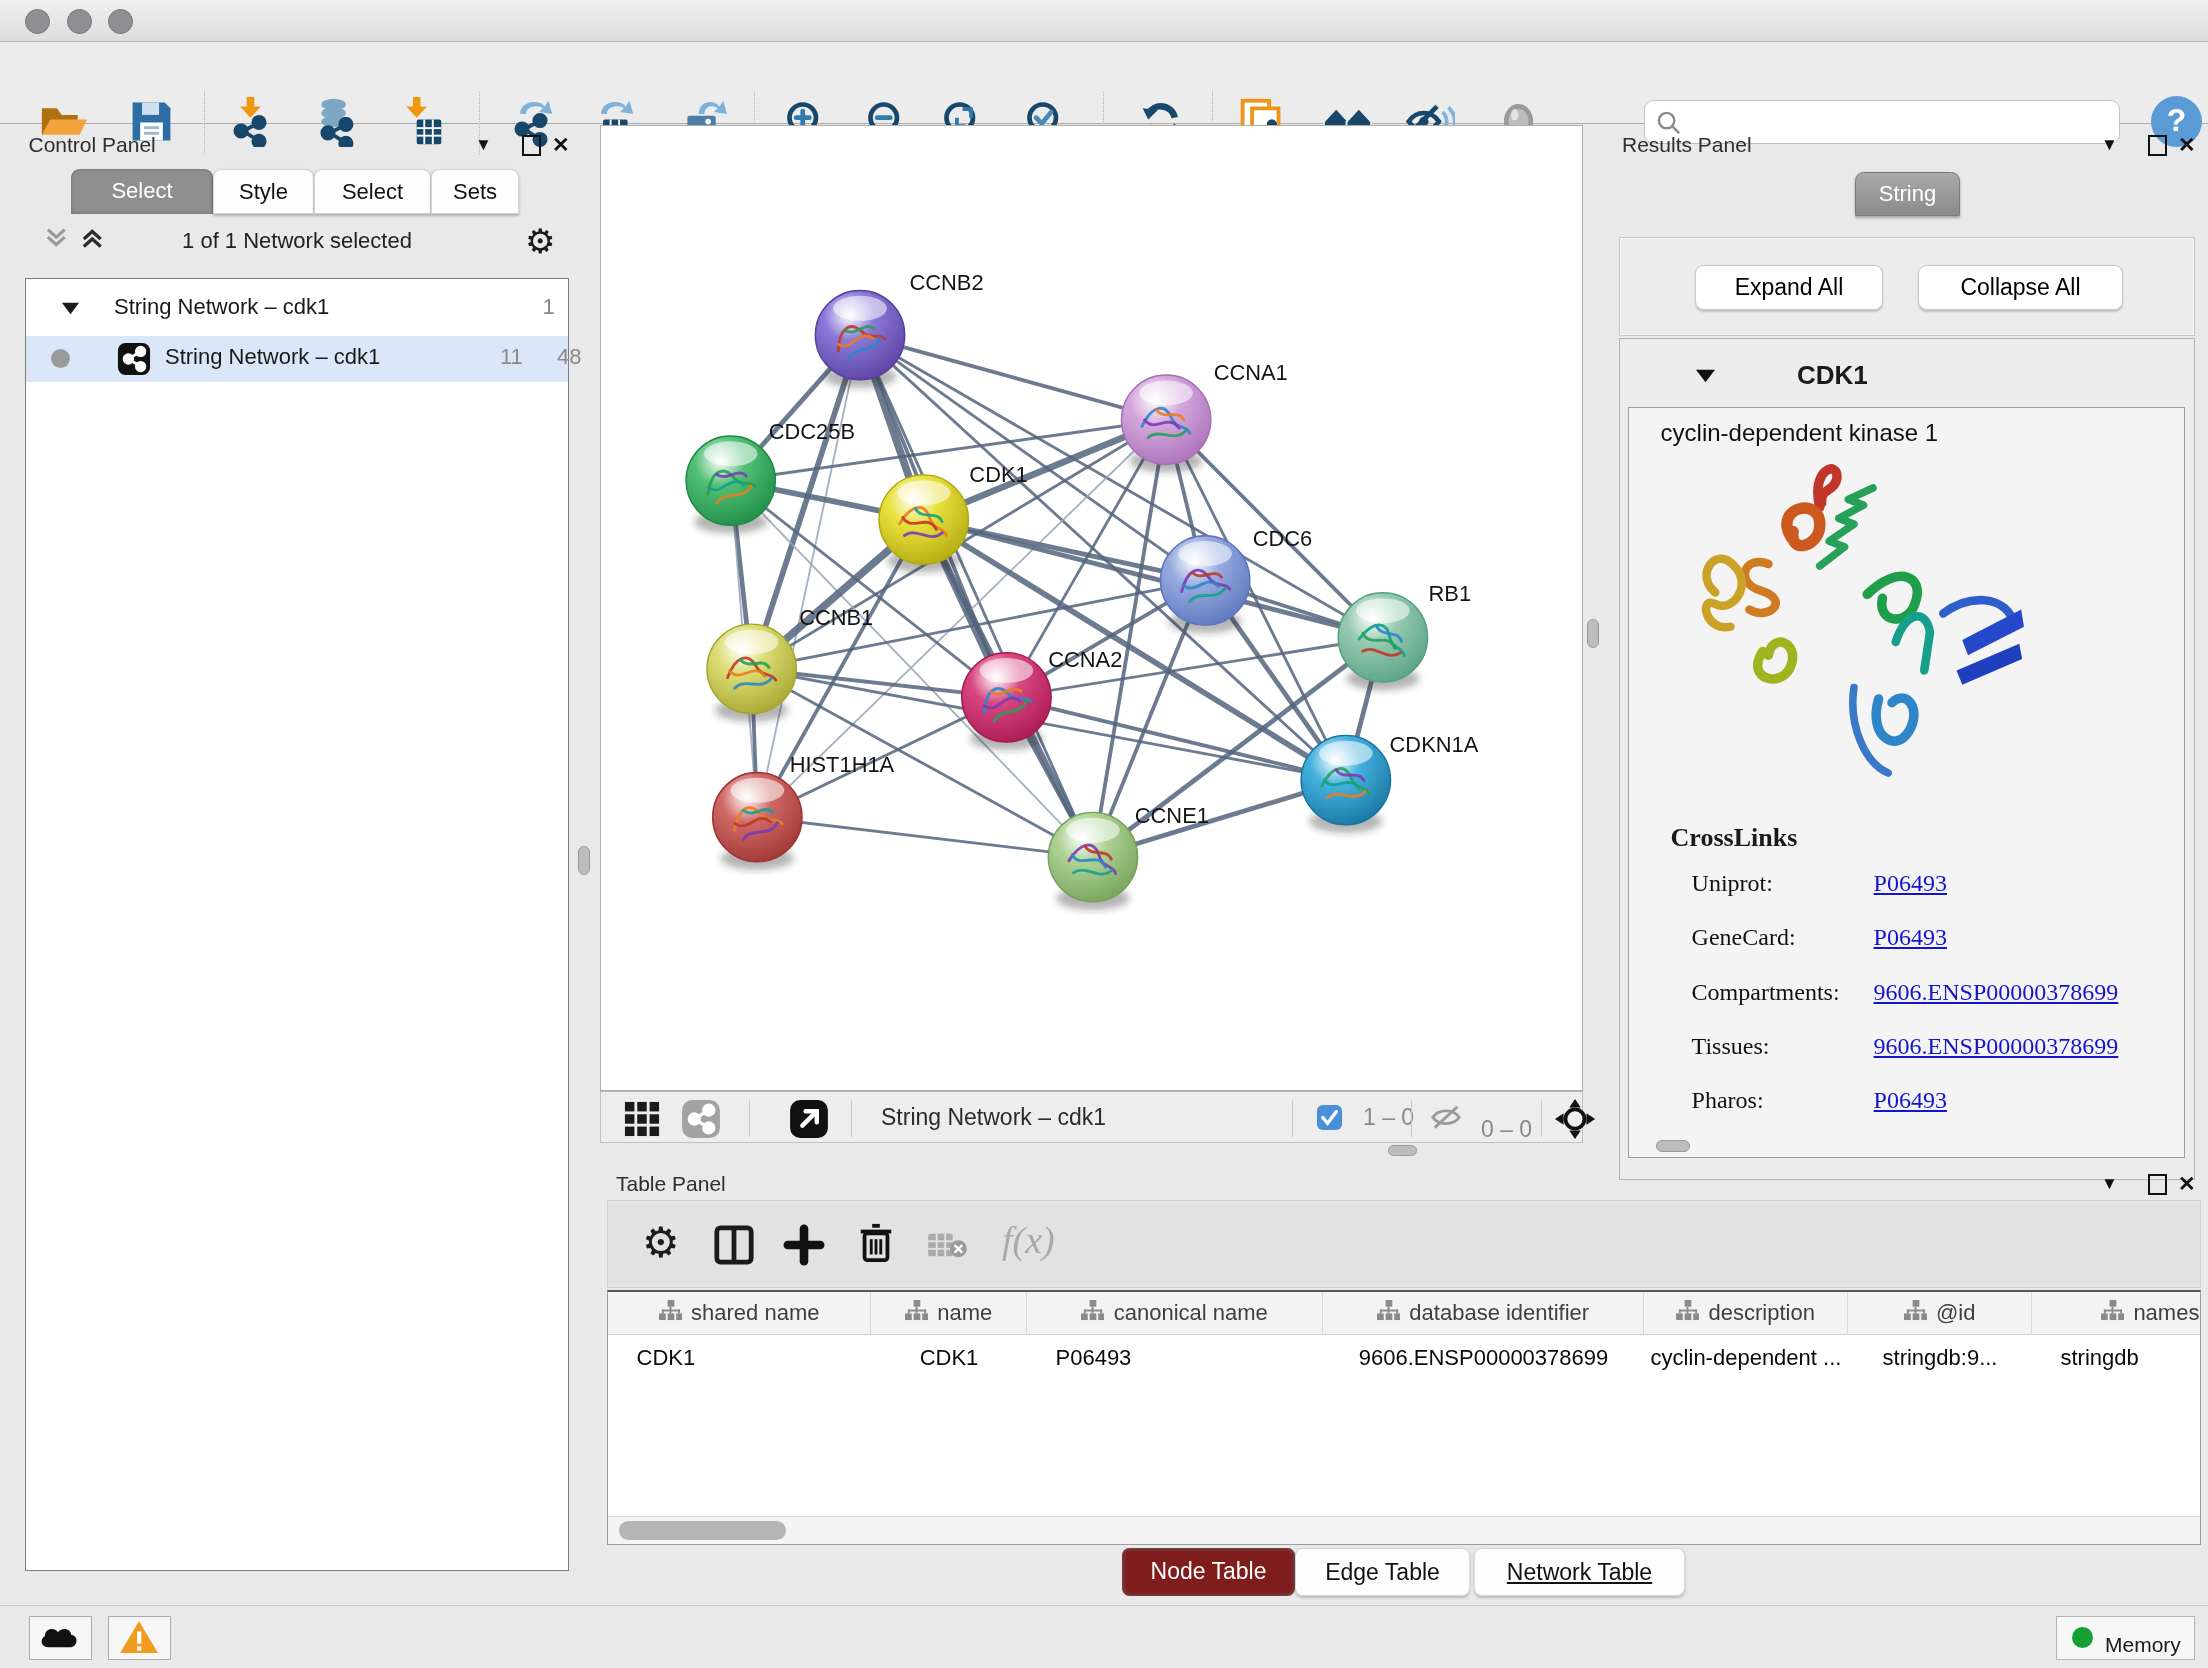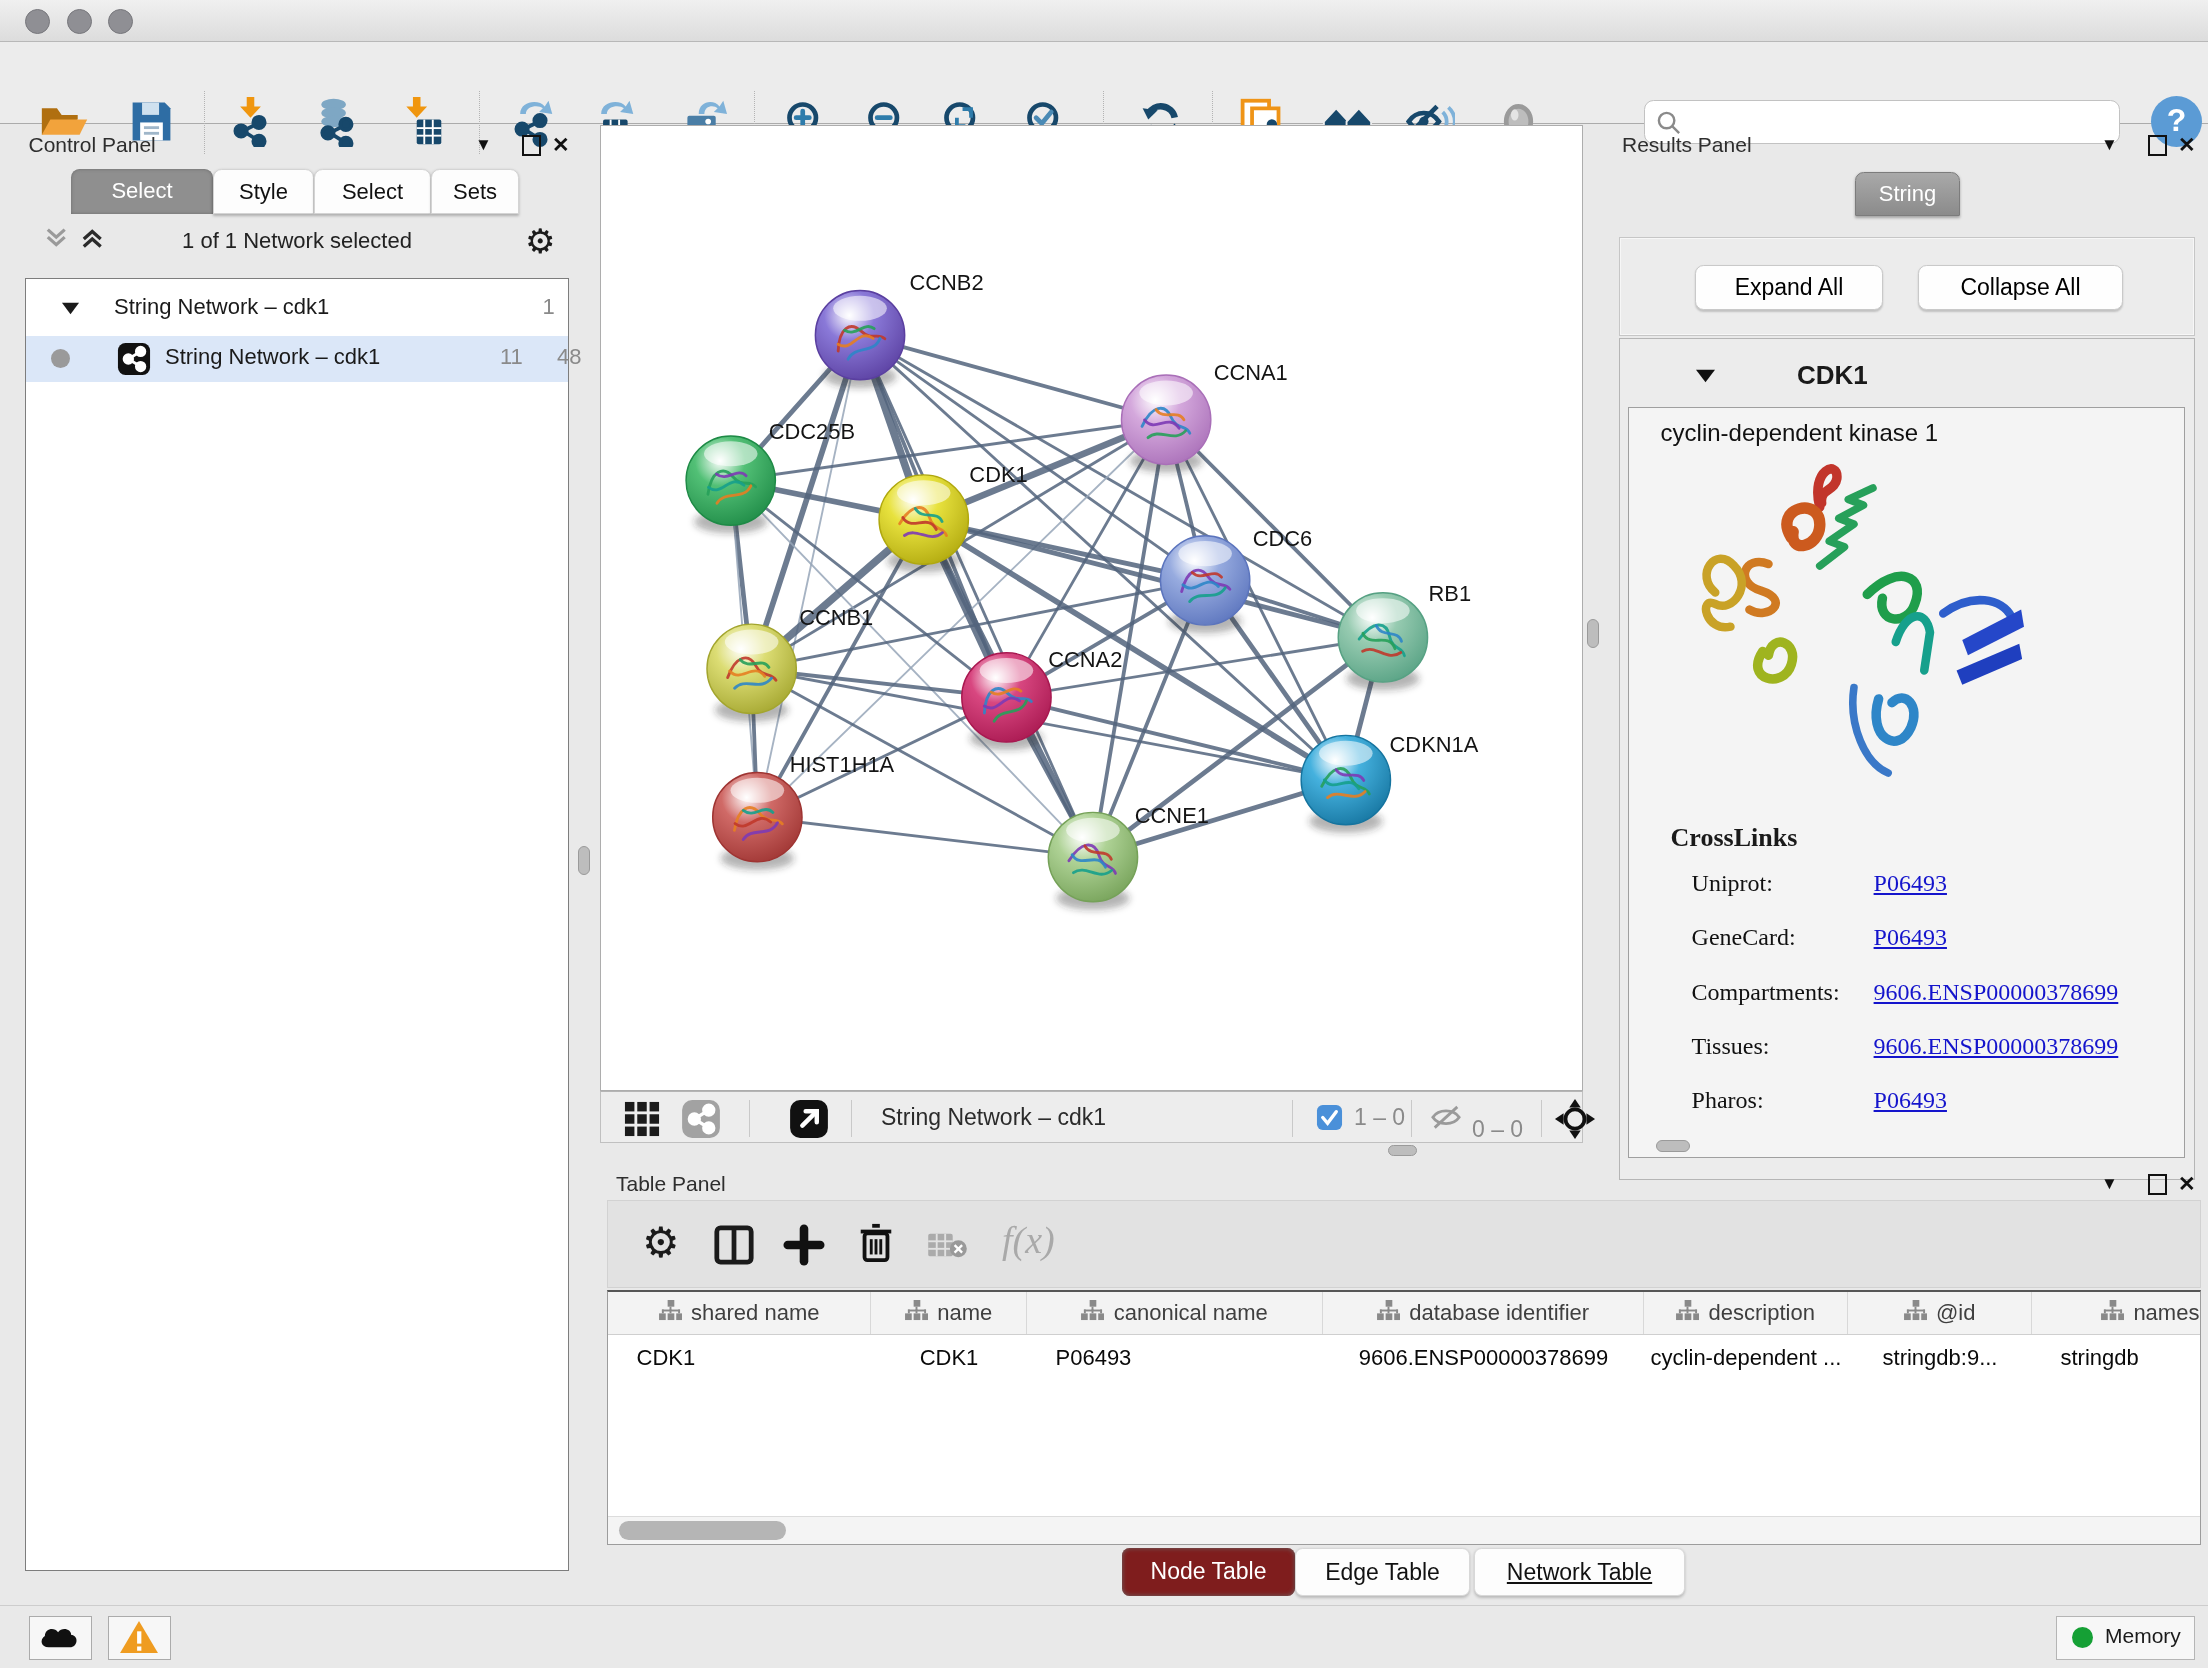--- a/index.html
+++ b/index.html
@@ -36,21 +36,21 @@
   #cp-list { left:25px; top:278px; width:544px; height:1293px; background:#fff; border:1.9px solid #7d7d7d; }
   .tree-row { position:absolute; left:0; width:100%; height:46px; font-size:22px; }
   #tree-child-row { background:#dbe7f8; }
 
   
   #net-canvas { left:600px; top:125px; width:983px; height:966px; background:#fff; border:1px solid #adadad; }
   #net-footer { left:600px; top:1091px; width:983px; height:52px; background:#ededed;
     border:1px solid #c0c0c0; border-top:1px solid #b5b5b5; }
   .nf-div { position:absolute; top:7.6px; height:37px; border-left:1px solid #c9c9c9; }
   .nf-text { font-size:23px; color:#2b2b2b; }
-  .nf-count { font-size:23px; color:#8a8a8a; }
+  .nf-count { font-size:23px; color:#8a8a8a;margin-left:9px; }
 
   
   #rp-tab { left:1855px; top:172px; width:105px; height:44px; background:linear-gradient(#a9a9a9,#8b8b8b);
     border:1px solid #7c7c7c; border-radius:8.6px 8.6px 0 0; color:#fff; font-size:22px; text-align:center; line-height:42px;
     box-shadow:0 1.9px 2.9px rgba(0,0,0,.3); }
   #rp-box1 { left:1619px; top:237px; width:576px; height:99px; background:#ececec;
     border:1.9px solid #c6c6c6; box-shadow:inset 0 0 0 1px #f7f7f7; }
   .rp-btn { position:absolute; top:27px; height:45px; background:#fefefe; border:1px solid #c9c9c9;
     border-radius:8.6px; font-size:23px; text-align:center; box-shadow:0 1.9px 1.9px rgba(0,0,0,.18); }
   #rp-box2 { left:1619px; top:338px; width:576px; height:842px; background:#ececec; border:1.9px solid #b5b5b5; }
@@ -865,20 +865,20 @@
   </div>
   <div class="sb-btn abs" style="left:108px">
     <svg width="42" height="36" viewBox="0 0 44 38" style="margin:2.9px 0 0 8.6px">
         <path d="M22 2 L42 36 L2 36 Z" fill="#ef9c21"></path>
         <rect x="20" y="13" width="4.5" height="13" fill="#fff"></rect>
         <rect x="20" y="29" width="4.5" height="4.5" fill="#fff"></rect>
       </svg>
   </div>
   <div id="memory-btn" class="abs">
     <span class="abs" style="left:15px; top:10.5px; width:21px; height:21px; border-radius:50%; background:#15a035"></span>
-    <span class="abs" style="left:48px; top:7px">Memory</span>
+    <span class="abs" style="left:48px; top:16px">Memory</span>
   </div>
 </div>
 
 <div class="abs pill" style="left:578px; top:846px; width:12.4px; height:28.5px"></div>
 <div class="abs pill" style="left:1587px; top:619px; width:12.4px; height:28.5px"></div>
 <div class="abs pill" style="left:1388px; top:1145px; width:28.5px; height:11.4px"></div>
 
 
 </body></html>

